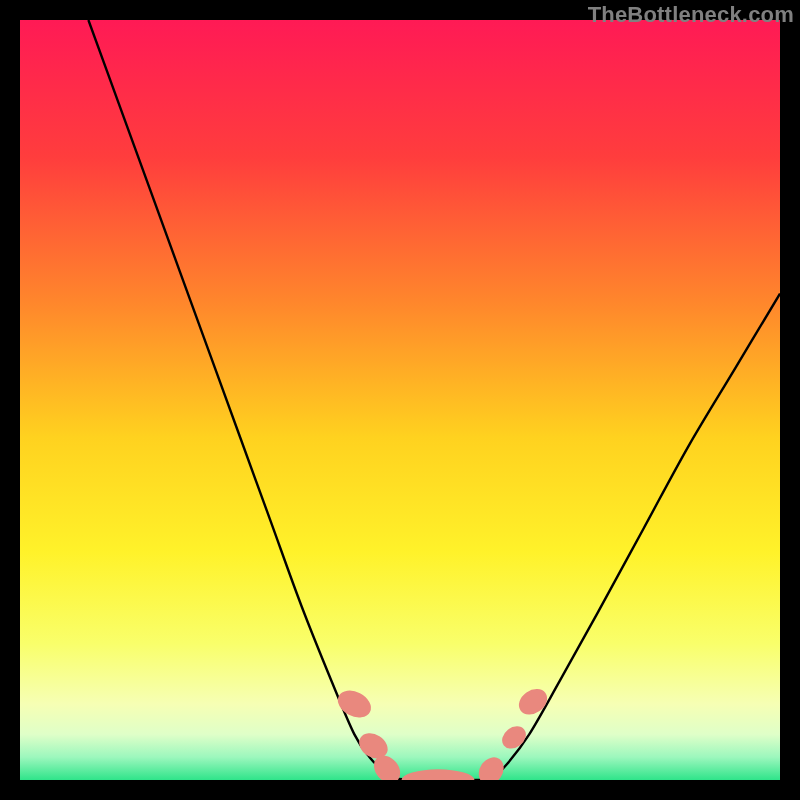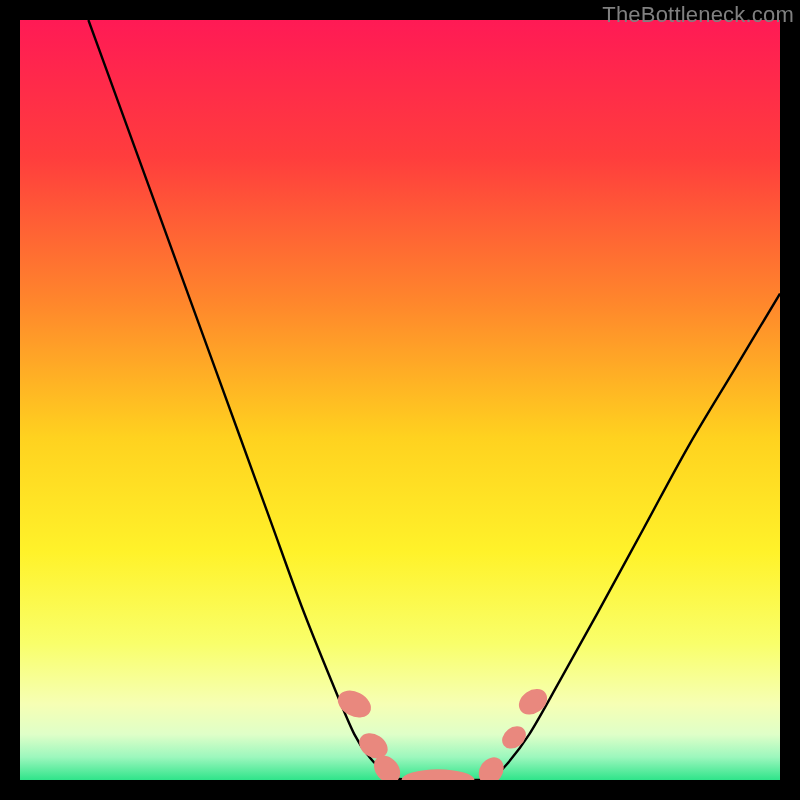--- a/index.html
+++ b/index.html
@@ -26,21 +26,21 @@
     width: 760px;
     height: 760px;
   }
   .watermark {
     position: absolute;
     top: 2px;
     right: 6px;
     color: #808080;
     font-size: 22px;
     letter-spacing: 0.2px;
-    font-weight: 400;
+    font-weight: 700;
   }
 </style>
 </head>
 <body>
 
 <div class="frame">
   <svg class="plot" viewBox="0 0 760 760">
     <defs>
       <linearGradient id="bg-grad" x1="0" y1="0" x2="0" y2="1">
           <stop offset="0%" stop-color="#ff1a55"></stop>

